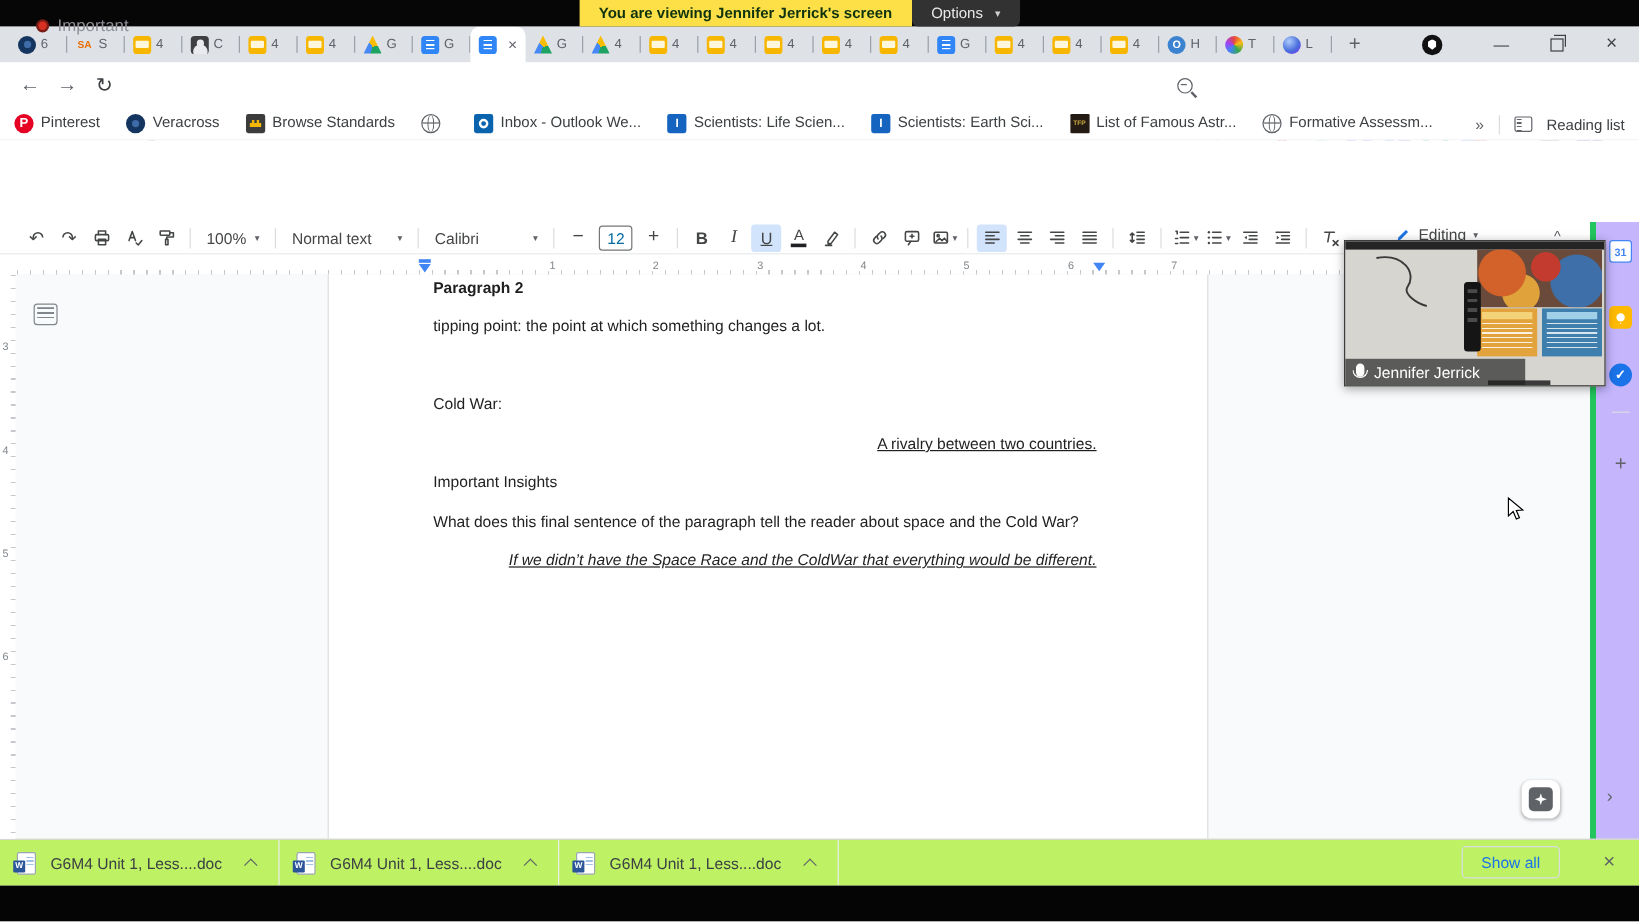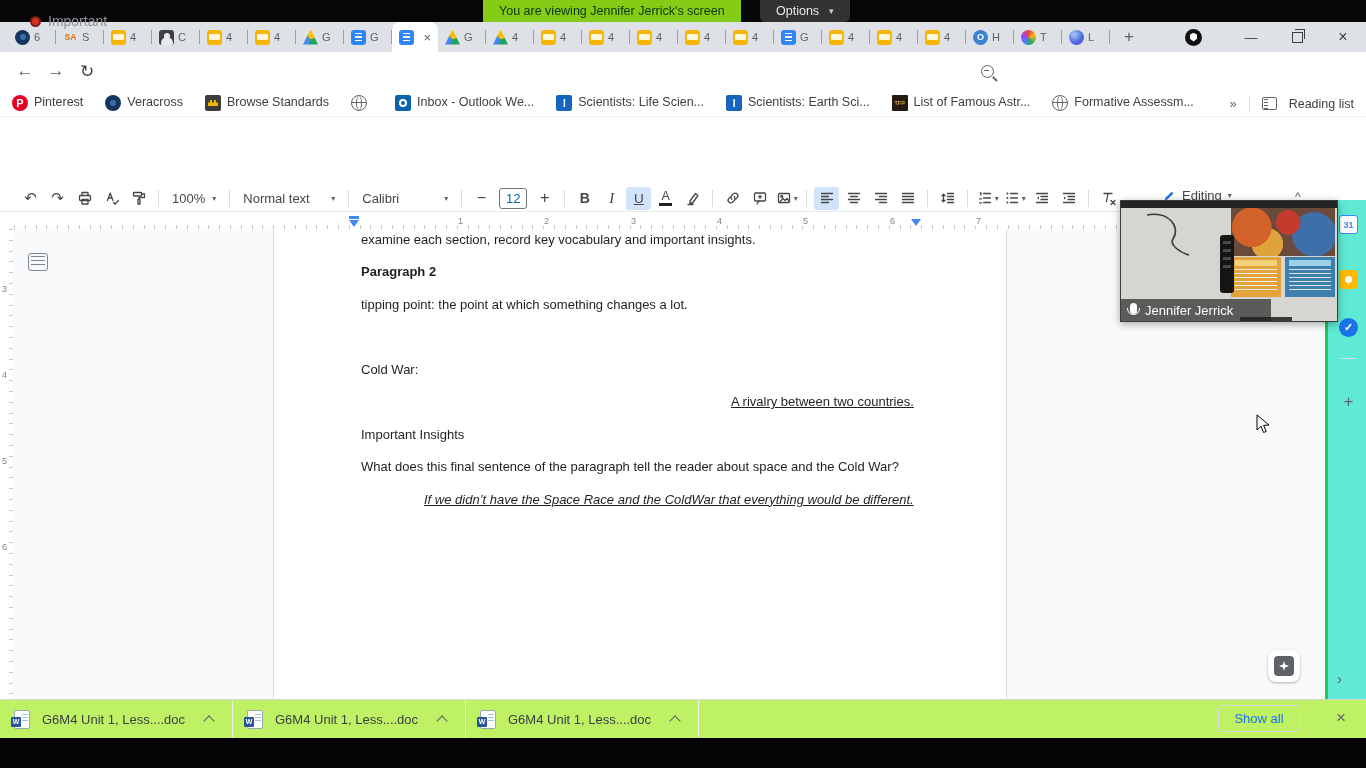--- a/index.html
+++ b/index.html
@@ -3,22 +3,22 @@
 <meta charset="utf-8">
 <style>
   html,body{margin:0;padding:0}
   body{width:1366px;height:768px;position:relative;overflow:hidden;
        font-family:"Liberation Sans",sans-serif;background:#fff;-webkit-font-smoothing:antialiased}
 
   
   #topstrip{position:absolute;left:0;top:0;width:1366px;height:22px;background:#060606;z-index:60}
   #recording{position:absolute;left:30px;top:13px;display:flex;align-items:center;gap:7px;z-index:70;color:#8f9196;font-size:14px}
   #recording .dot{width:11px;height:11px;border-radius:50%;background:#d93025;border:2px solid #7a1d14;box-sizing:border-box}
-  #banner{position:absolute;left:483px;top:0;height:22px;background:#84cc16;color:#10330f;
-          font-size:12.5px;font-weight:normal;display:flex;align-items:center;padding:0 16px;z-index:65}
+  #banner{position:absolute;left:483px;top:0;height:22px;background:#fde047;color:#10330f;
+          font-size:12.5px;font-weight:bold;display:flex;align-items:center;padding:0 16px;z-index:65}
   #optionsbtn{position:absolute;left:760px;top:0;height:22px;background:#323232;color:#e8e8e8;font-size:12.5px;
           display:flex;align-items:center;gap:10px;padding:0 16px;border-radius:0 0 5px 5px;z-index:65}
   #optionsbtn .car{font-size:9px;color:#cfcfcf}
 
   
   #tabstrip{position:absolute;left:0;top:22px;width:1366px;height:30px;background:#dee1e6;display:flex;align-items:flex-end}
   #tabs{display:flex;align-items:flex-end;height:30px;padding-left:8px}
   .tab{width:48px;height:30px;display:flex;align-items:center;gap:4px;padding:0 7px;box-sizing:border-box;position:relative;cursor:default}
   .tab:not(.active)::after{content:"";position:absolute;right:0;top:8px;height:14px;width:1px;background:#9aa0a6}
   .tab.active{background:#fff;border-radius:8px 8px 0 0;width:46px}
@@ -176,21 +176,21 @@
   .docline.bold{font-weight:bold}
   .docline.underline .lt{text-decoration:underline}
   #outlinebtn{position:absolute;left:28px;top:24px;width:20px;height:18px;border:1.6px solid #80868b;border-radius:3px;box-sizing:border-box}
   #outlinebtn::after{content:"";position:absolute;left:2px;top:2px;right:2px;bottom:2px;
         background:repeating-linear-gradient(to bottom,#80868b 0 1.4px,transparent 1.4px 4px)}
   #explorebtn{position:absolute;left:1268px;top:421px;width:32px;height:32px;background:#fff;border-radius:8px;
         box-shadow:0 1px 3px rgba(0,0,0,.3);display:flex;align-items:center;justify-content:center}
   #explorebtn .inner{width:20px;height:20px;background:#5f6368;border-radius:4px;display:flex;align-items:center;justify-content:center}
 
   
-  #sidepanel{position:absolute;left:1325px;top:200px;width:41px;height:514px;background:#5eead4;border-left:3px solid #22c55e;box-sizing:border-box}
+  #sidepanel{position:absolute;left:1325px;top:185px;width:41px;height:514px;background:#c4b5fd;border-left:5px solid #22c55e;box-sizing:border-box}
   .spi{position:absolute;left:11px;width:19px;height:19px;display:flex;align-items:center;justify-content:center;border-radius:3px;font-weight:bold}
   #sp-cal{top:15px;background:#fff;border:1.5px solid #4285f4;box-sizing:border-box;color:#4285f4;font-size:9px}
   #sp-keep{top:70px;background:#ffba00;border-radius:4px}
   #sp-keep::after{content:"";width:7px;height:7px;border-radius:50%;background:#fff;box-shadow:0 5px 0 -3px #fff}
   #sp-tasks{top:118px;background:#1a73e8;border-radius:50%;color:#fff;font-size:11px}
   #sp-div{position:absolute;left:13px;top:158px;width:15px;height:1px;background:#dadce0}
   #sp-plus{position:absolute;left:11px;top:192px;width:19px;height:19px;color:#5f6368;font-size:17px;display:flex;align-items:center;justify-content:center}
   #sp-collapse{position:absolute;left:9px;top:470px;color:#5f6368;font-size:15px}
 
   
@@ -701,23 +701,20 @@
     <span class="rvnum" style="top: 141px;">4</span>
     <span class="rvnum" style="top: 227px;">5</span>
     <span class="rvnum" style="top: 313px;">6</span>
   </div>
 
 <div id="canvas">
   <div id="outlinebtn"></div>
   <div id="page">
     <div id="doclines">
 
-        <div class="docline">
-          <span class="lt">examine each section, record key vocabulary and important insights.</span>
-        </div>
 
         <div class="docline bold">
           <span class="lt">Paragraph 2</span>
         </div>
 
 
         <div class="docline">
           <span class="lt">tipping point: the point at which something changes a lot.</span>
         </div>
 

